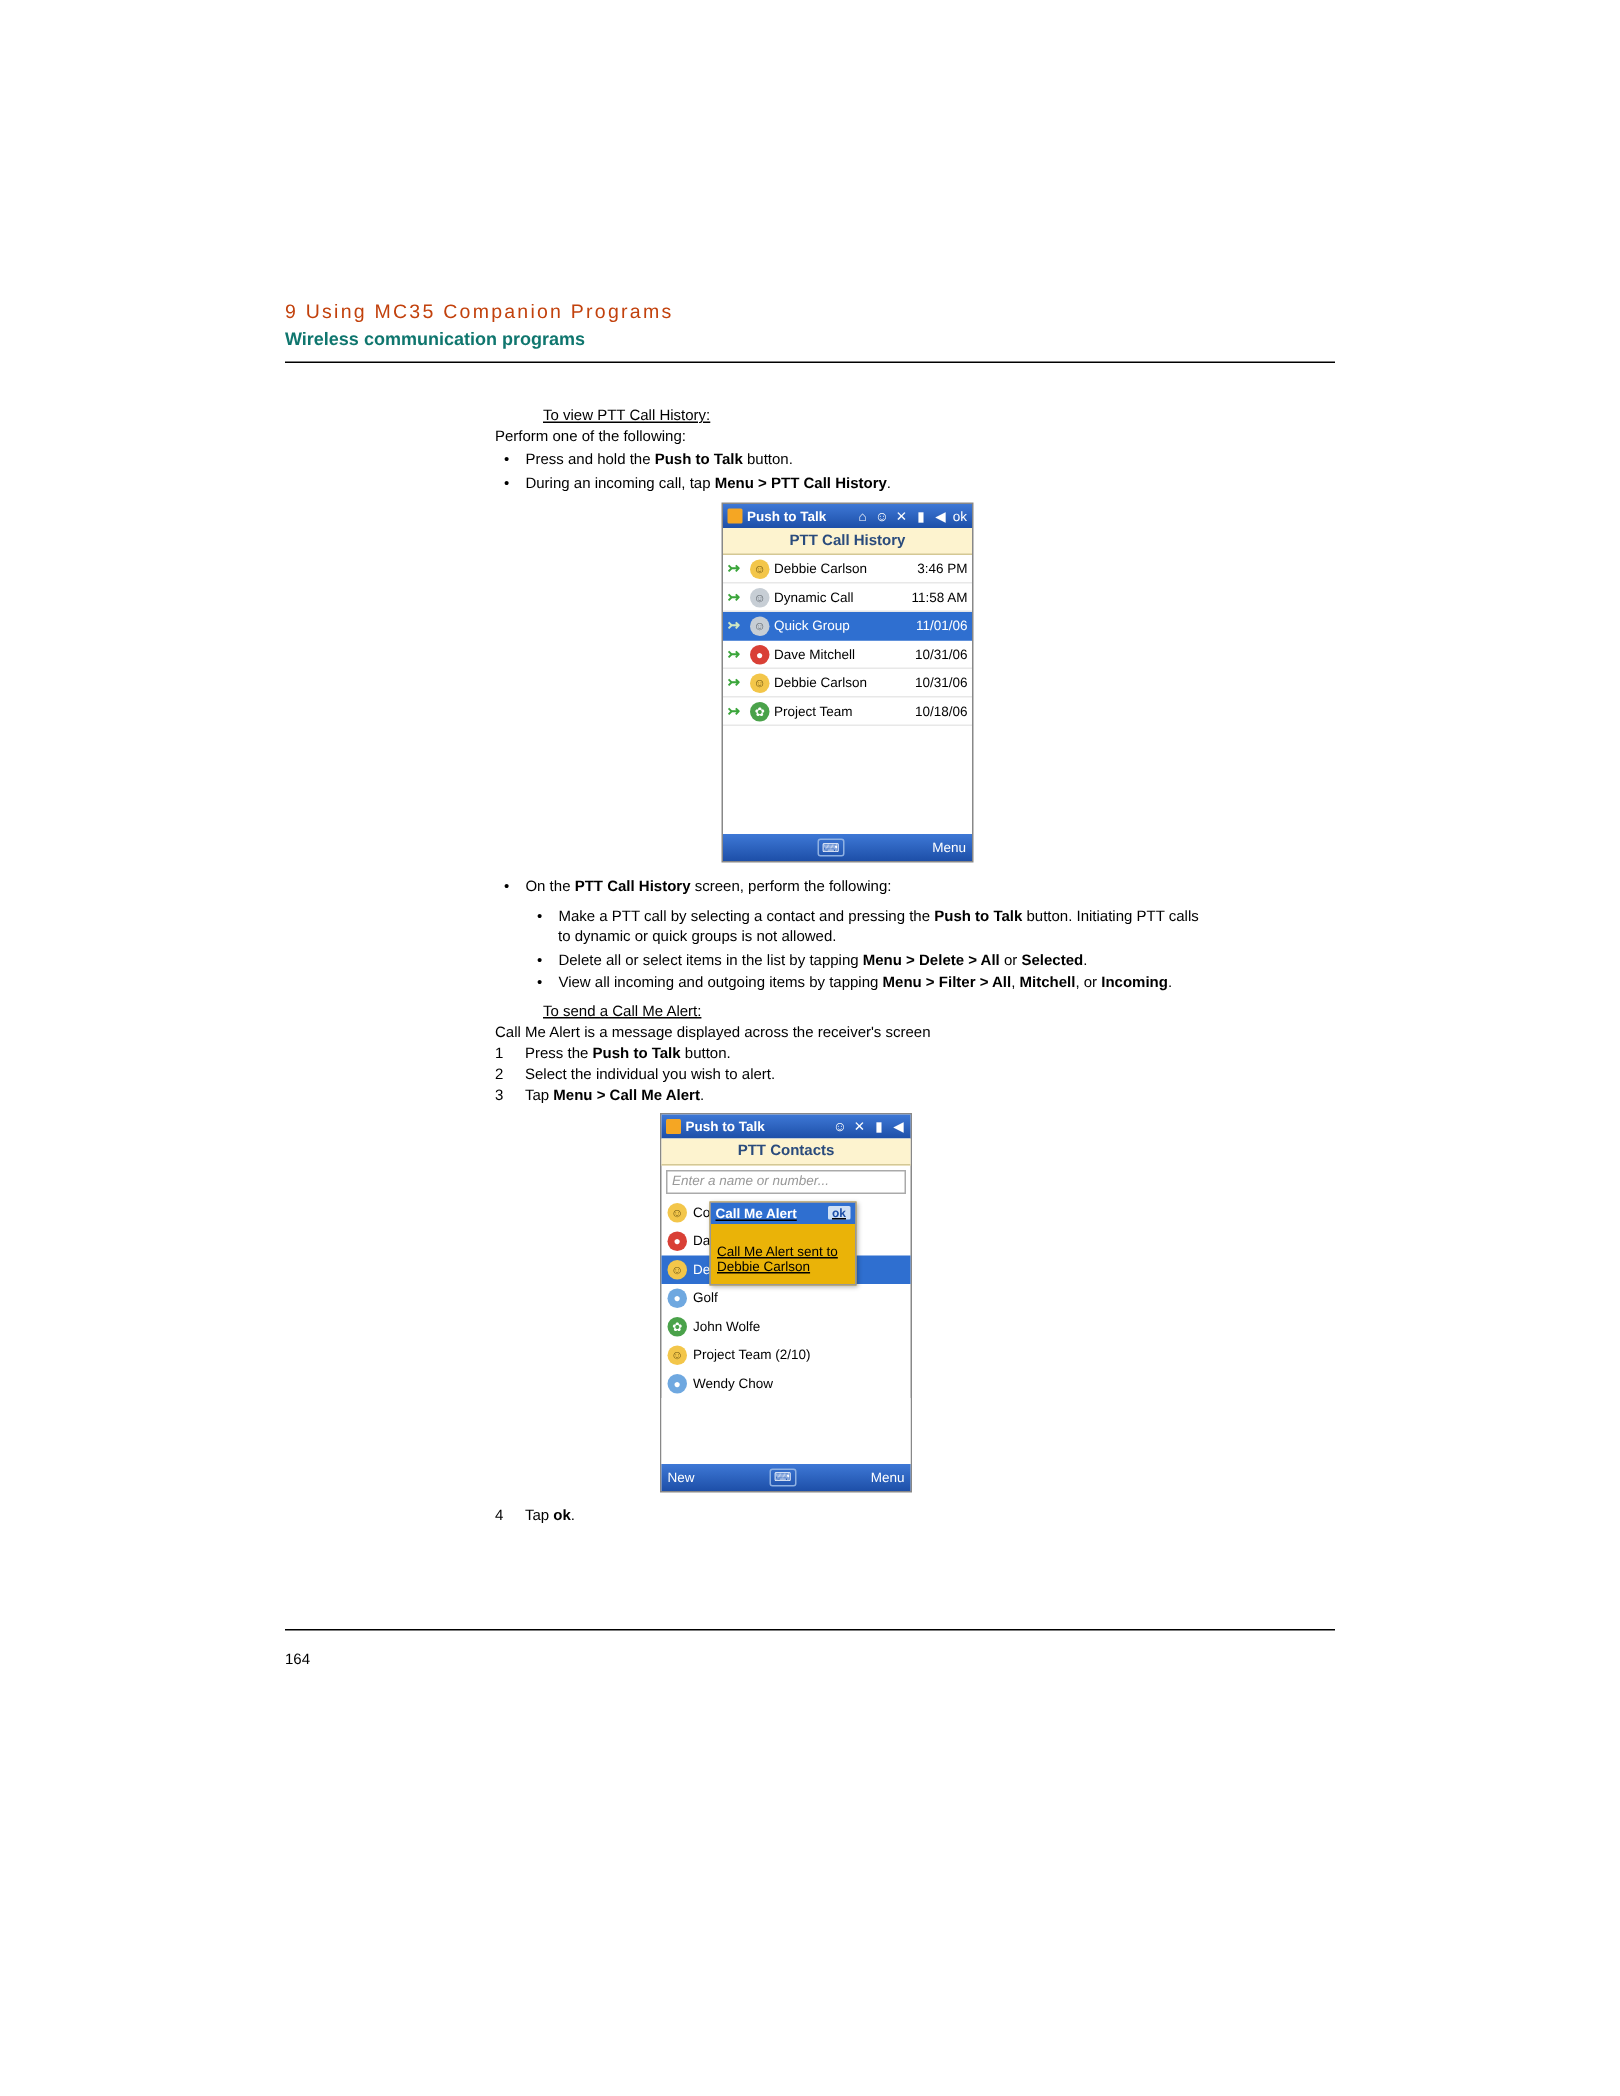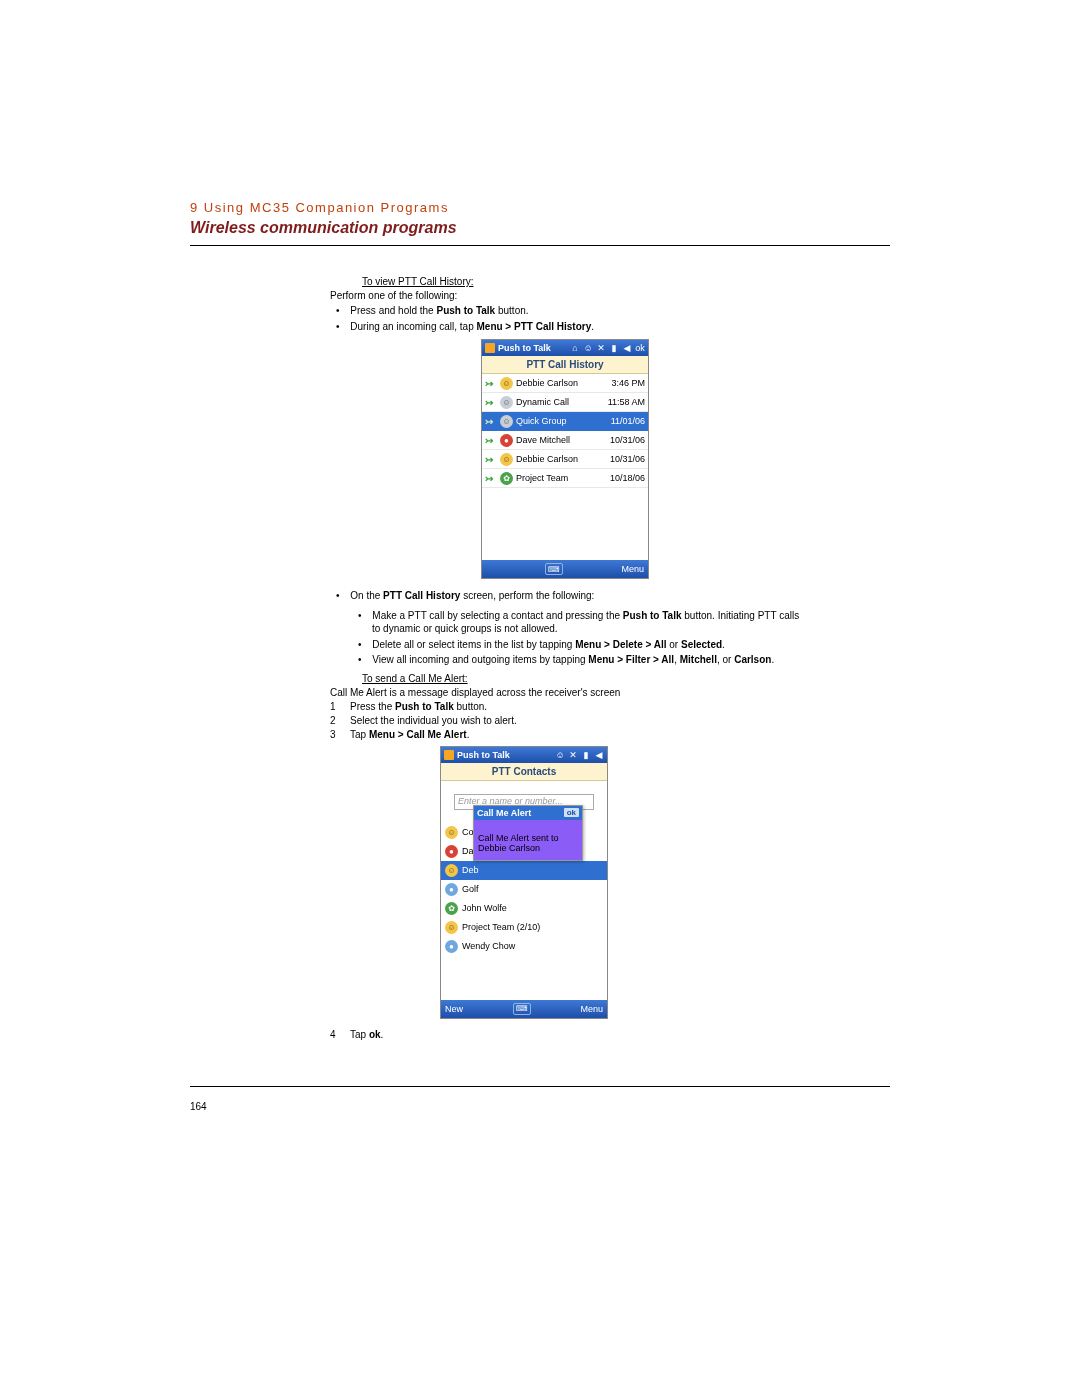--- a/index.html
+++ b/index.html
@@ -13,24 +13,23 @@
     position: relative;
     padding: 200px 190px 100px 190px;
   }
   .chapter {
     font-size: 13px;
     letter-spacing: 1.5px;
     color: #c2410c;
     margin-bottom: 4px;
   }
   .section {
-    font-size: 16px;
-    font-style: italic;
+    font-size: 12px;
     font-weight: bold;
-    color: #7f1d1d;
+    color: #0f766e;
     margin-bottom: 8px;
   }
   .hr-top { border-top: 1px solid #000; margin-bottom: 30px; }
   .content { margin-left: 140px; width: 470px; }
   .uline { text-decoration: underline; font-size: 10px; margin-bottom: 3px; margin-left: 32px;}
   .plain { font-size: 10px; margin-bottom: 3px; }
   ul.bullets { list-style: none; padding-left: 20px; margin-bottom: 6px;}
   ul.bullets li::before { content: "•"; margin-left: -14px; margin-right: 8px;}
   ul.bullets li { font-size: 10px; line-height: 1.35; margin-bottom: 2px;}
   ul.sub { padding-left: 42px;}
@@ -109,44 +108,45 @@
   
   .phone2 {
     width: 168px;
     margin: 6px auto 10px 110px;
     border: 1px solid #888;
     background: #fff;
     font-size: 9px;
     position: relative;
   }
   .searchbox {
-    margin: 13px;
+    margin: 3px;
     height: 16px;
     border: 1px solid #aaa;
     color: #999;
     font-size: 9px;
     padding: 1px 3px;
     font-style: italic;
   }
   .crow {
     display: flex;
     align-items: center;
     height: 19px;
     padding: 0 4px;
     gap: 4px;
     font-size: 9px;
   }
   .popup {
     position: absolute;
     top: 58px; left: 32px;
-    width: 110px;
-    background: #8b5cf6;
+    width: 98px;
+    background: #eab308;
     border: 1px solid #999;
     box-shadow: 1px 1px 3px rgba(0,0,0,0.3);
     z-index: 5;
+    text-decoration: underline;
   }
   .popup-h {
     background: #2f6fd0;
     color: #fff;
     display: flex;
     justify-content: space-between;
     align-items: center;
     padding: 2px 3px;
     font-size: 9px;
     font-weight: bold;
@@ -238,21 +238,21 @@
     </li>
   </ul>
   <ul class="bullets sub">
     <li>
       <span>Make a PTT call by selecting a contact and pressing the </span><span class="bold">Push to Talk</span><span> button. Initiating PTT calls to dynamic or quick groups is not allowed.</span>
     </li>
     <li>
       <span>Delete all or select items in the list by tapping </span><span class="bold">Menu &gt; Delete &gt; All</span><span> or </span><span class="bold">Selected</span><span>.</span>
     </li>
     <li>
-      <span>View all incoming and outgoing items by tapping </span><span class="bold">Menu &gt; Filter &gt; All</span><span>, </span><span class="bold">Mitchell</span><span>, or </span><span class="bold">Carlson</span><span>.</span>
+      <span>View all incoming and outgoing items by tapping </span><span class="bold">Menu &gt; Filter &gt; All</span><span>, </span><span class="bold">Mitchell</span><span>, or </span><span class="bold">Incoming</span><span>.</span>
     </li>
   </ul>
 
   <div class="uline">To send a Call Me Alert:</div>
   <div class="plain">Call Me Alert is a message displayed across the receiver's screen</div>
   <ol class="steps">
     <li>
       <span class="num">1</span>
       <span>Press the </span><span class="bold">Push to Talk</span><span> button.</span>
     </li>

